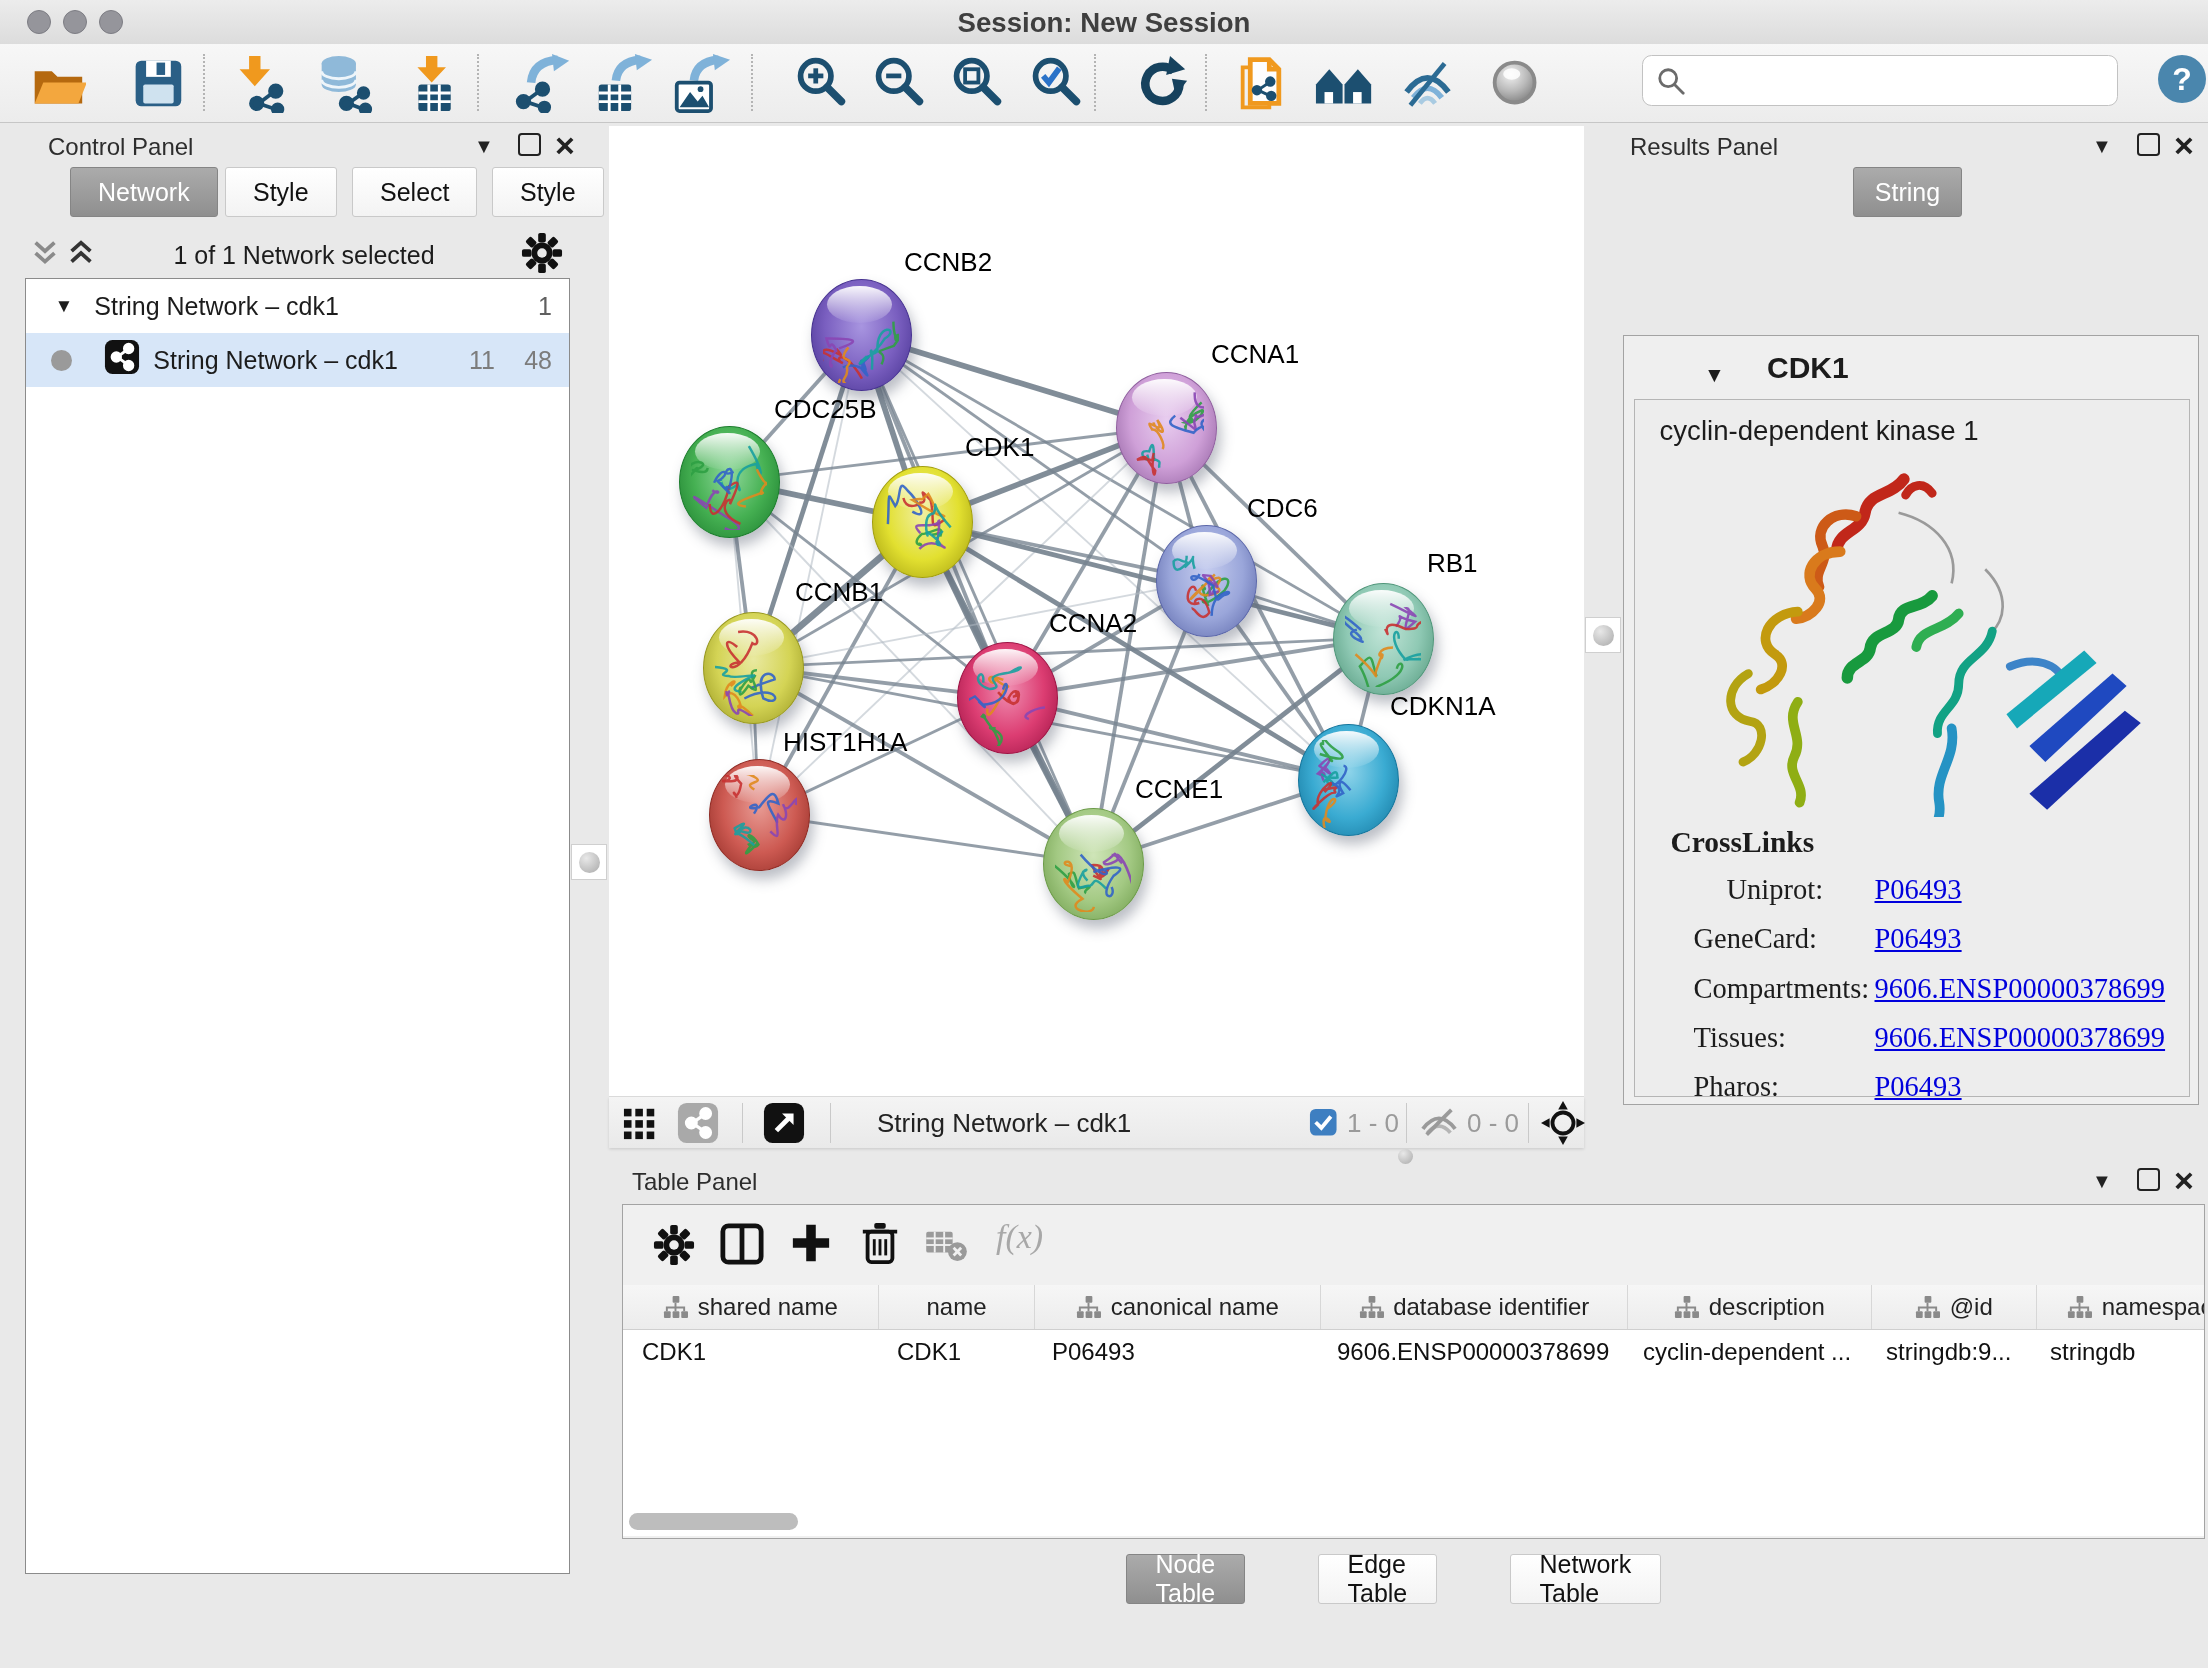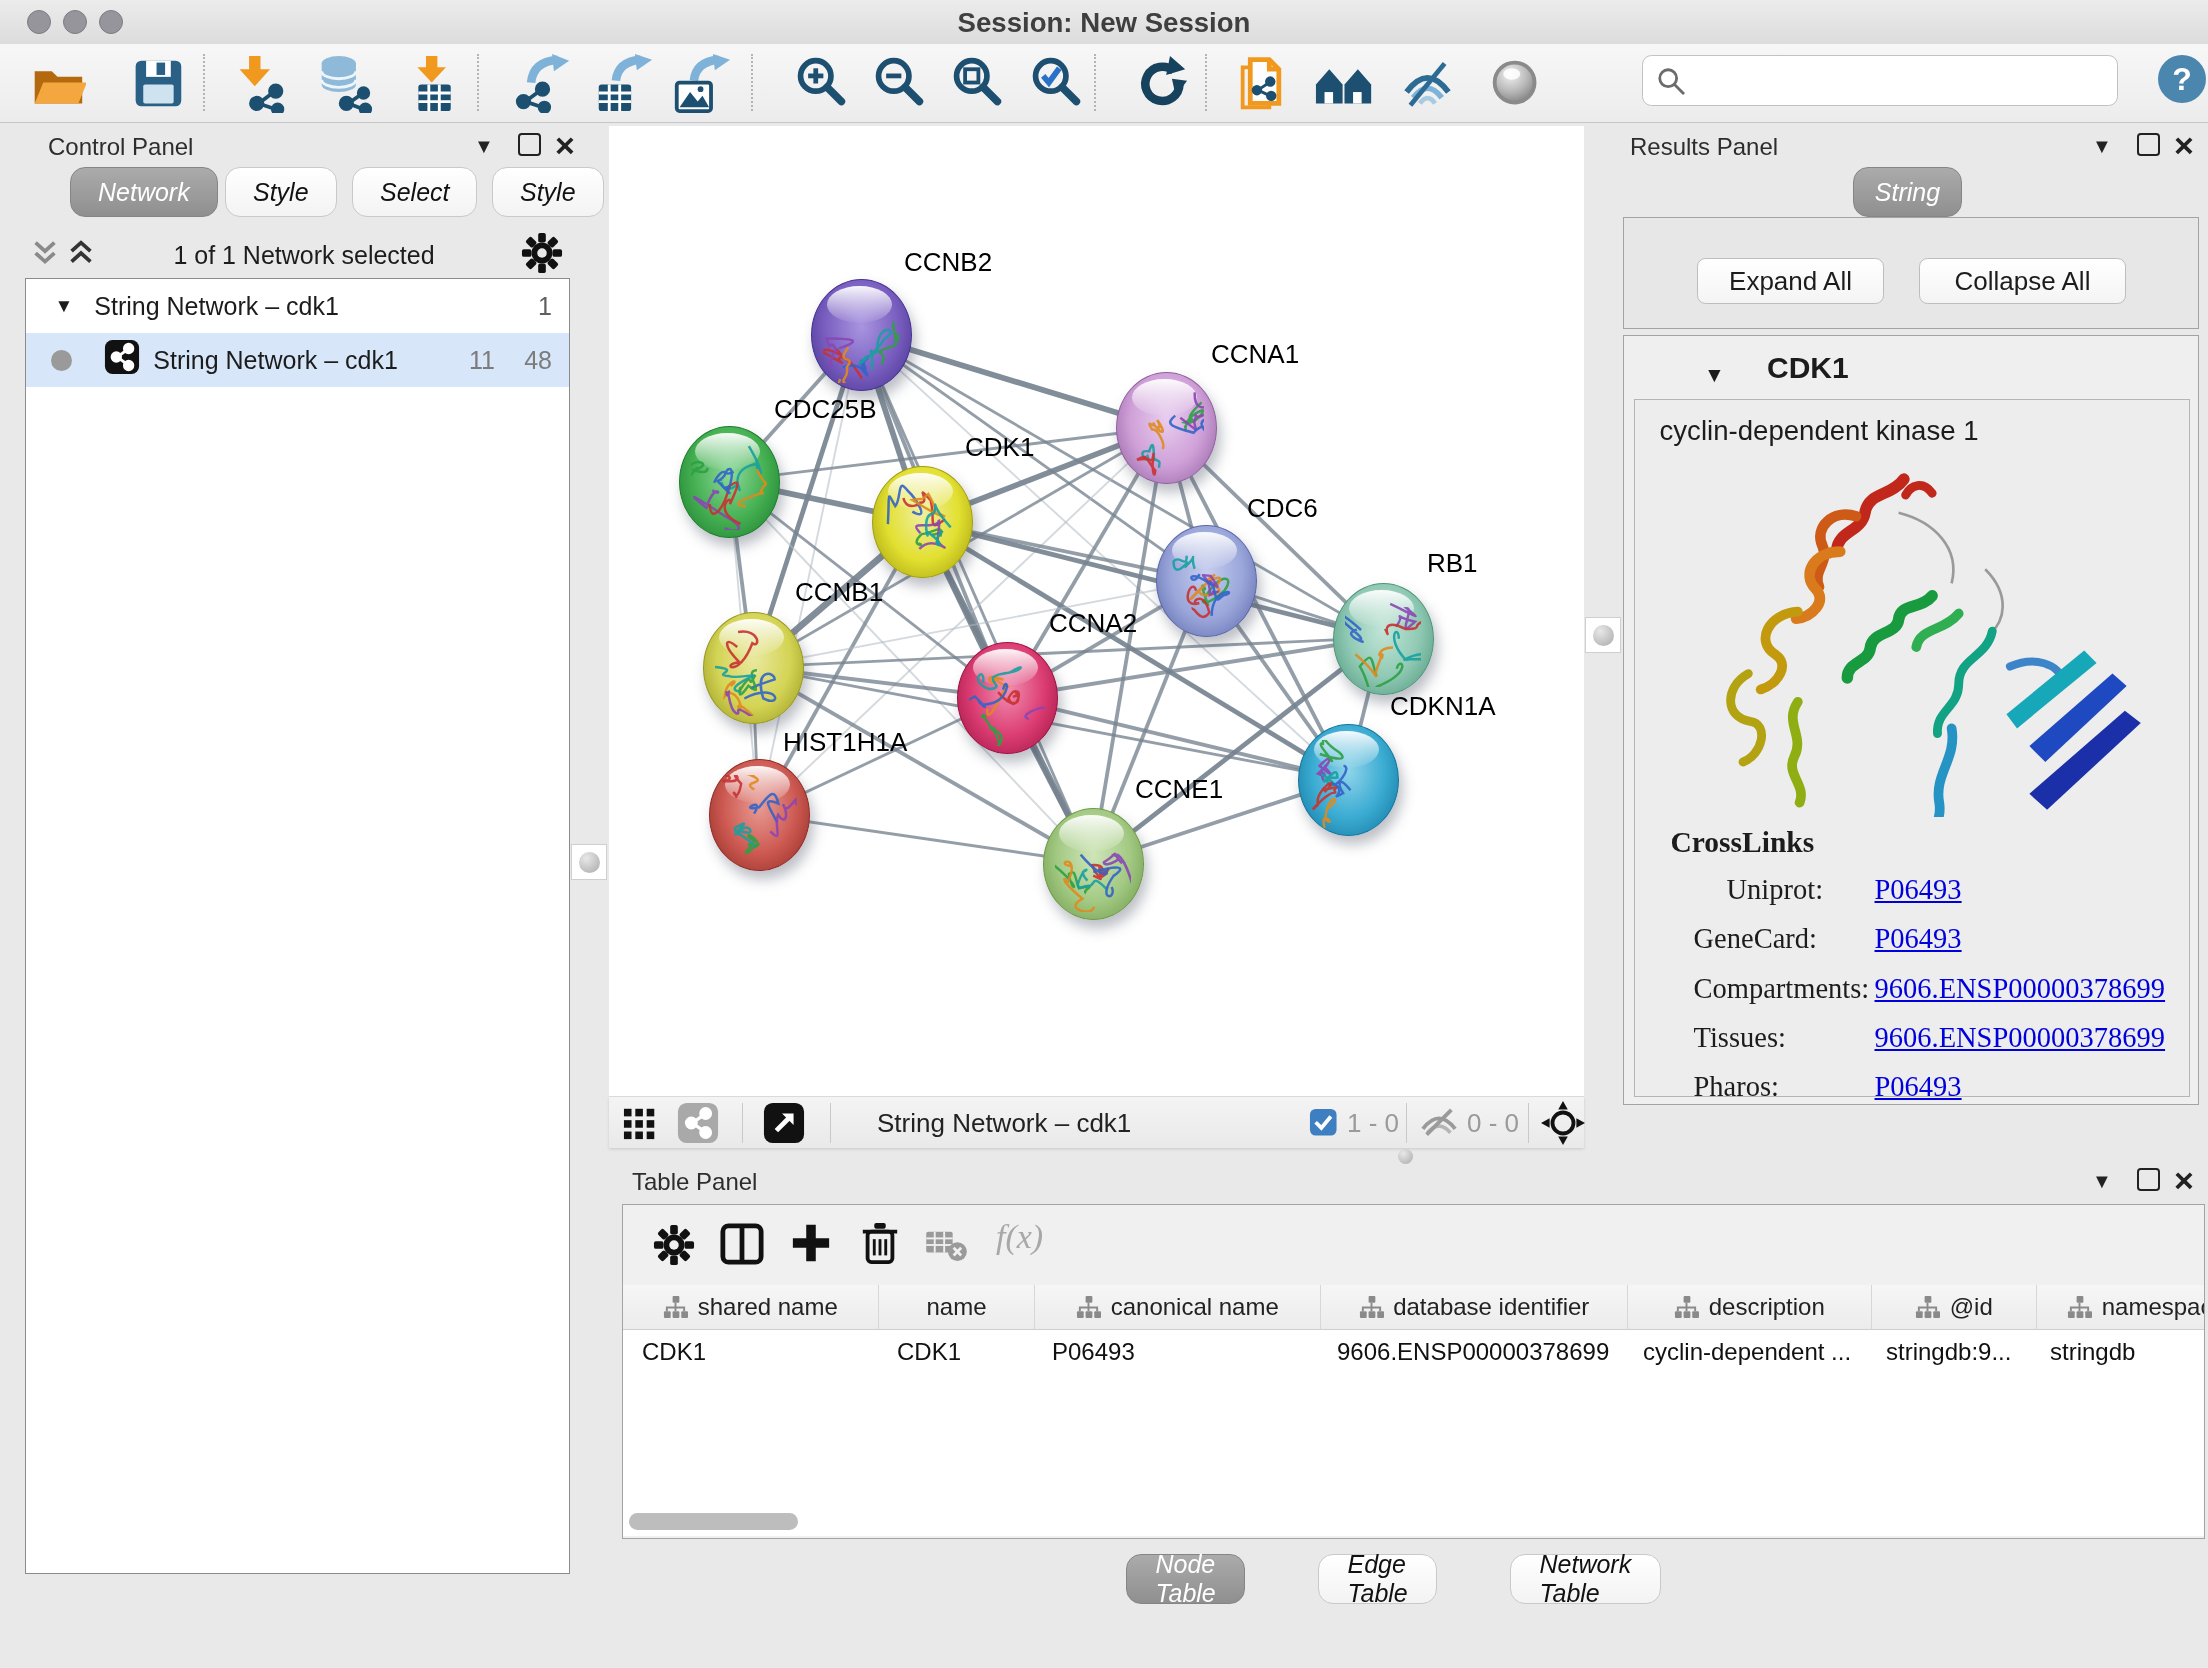--- a/index.html
+++ b/index.html
@@ -16,21 +16,21 @@
   #search-box{position:absolute;left:1642px;top:11.4px;width:474px;height:49px;background:#fff;border:1.9px solid #c2c2c2;border-radius:9.5px;}
   #search-box svg{position:absolute;left:13.3px;top:9.5px;}
   #search-input{position:absolute;left:53px;top:3.8px;width:409px;height:38px;border:none;outline:none;font-size:25px;background:transparent;}
   #help-btn{position:absolute;left:2158px;top:11.4px;width:48px;height:48px;border-radius:50%;background:#4a86ad;color:#fff;font-size:32px;font-weight:bold;text-align:center;line-height:48px;cursor:pointer;}
   
   .phead{position:absolute;font-size:24px;color:#2d2d2d;}
   .pbtn{position:absolute;cursor:pointer;color:#222;}
   .caret{font-size:20px;}
   .floatbox{width:19px;height:19px;border:2.9px solid #222;border-radius:3.8px;}
   .closex{font-size:34px;font-weight:bold;line-height:25px;}
-  .gtab{position:absolute;height:48px;border-radius:15px;font-size:25px;display:flex;align-items:center;justify-content:center;cursor:pointer;font-style:italic;}
+  .gtab{position:absolute;height:48px;border-radius:3px;font-size:25px;display:flex;align-items:center;justify-content:center;cursor:pointer;}
   .gtab.sel{background:linear-gradient(#ababab,#8f8f8f);color:#fff;border:1px solid #858585;}
   .gtab.unsel{background:linear-gradient(#ffffff,#f3f3f3);color:#111;border:1px solid #c9c9c9;}
   
   #cp-tree-box{position:absolute;left:25px;top:278px;width:543px;height:1294px;background:#fff;border:1.9px solid #8b8b8b;}
   .tree-row{position:relative;height:54px;font-size:25px;display:flex;align-items:center;}
   .tree-row.sel{background:#d7e6f8;}
   .cnt{color:#7c7c7c;}
   
   #net-canvas{position:absolute;left:609px;top:126px;width:975px;height:970px;background:#fff;overflow:hidden;}
   #net-svg{position:absolute;left:0;top:0;}
@@ -549,24 +549,20 @@
     </div>
   <div class="knob" style="left:1395px;top:1147px;width:21px;height:19px;border:none;background:transparent">
       <i style="width:15px;height:15px"></i>
     </div>
 
   <div class="phead" style="left:1630px;top:133px">Results Panel</div>
   <span class="pbtn caret" style="left:2092px;top:135px">▼</span>
   <span class="pbtn floatbox" style="left:2137px;top:133px"></span>
   <span class="pbtn closex" style="left:2174px;top:133px">×</span>
   <div class="gtab sel abs" style="left:1853px;top:167px;width:107px">String</div>
-  <div class="rbox" style="left:1623px;top:217px;width:574px;height:110px;background:#e7e7e7">
-    <div class="btnw" style="left:73px;top:40px;width:185px">Expand All</div>
-    <div class="btnw" style="left:295px;top:40px;width:205px">Collapse All</div>
-  </div>
   <div class="rbox" style="left:1623px;top:335px;width:574px;height:768px;background:#efefef">
     <span class="abs" style="left:80px;top:27px;font-size:21px">▼</span>
     <span class="abs" style="left:143px;top:15px;font-size:30px;font-weight:bold">CDK1</span>
     <div class="abs" style="left:9.5px;top:63px;width:554px;height:696px;background:#ededed;border:1px solid #b5b5b5">
       <div class="abs" style="left:25px;top:15px;font-size:27.6px">cyclin-dependent kinase 1</div>
       <svg class="abs" style="left:32px;top:63px" width="495" height="354" viewBox="0 0 560 400">
         <path d="M262,56 c40,10 70,40 60,80" stroke="#9a9a9a" stroke-width="3" fill="none"></path>
         <path d="M360,120 c30,30 20,60 8,70" stroke="#9a9a9a" stroke-width="3" fill="none"></path>
         <path d="M300,34 c-10,-14 -24,-10 -30,2" stroke="#c1271a" stroke-width="10" fill="none" stroke-linecap="round"></path>
         <path d="M268,18 c-14,20 -40,14 -44,38 c-4,22 -30,20 -32,42" stroke="#c1271a" stroke-width="13" fill="none" stroke-linecap="round"></path>

